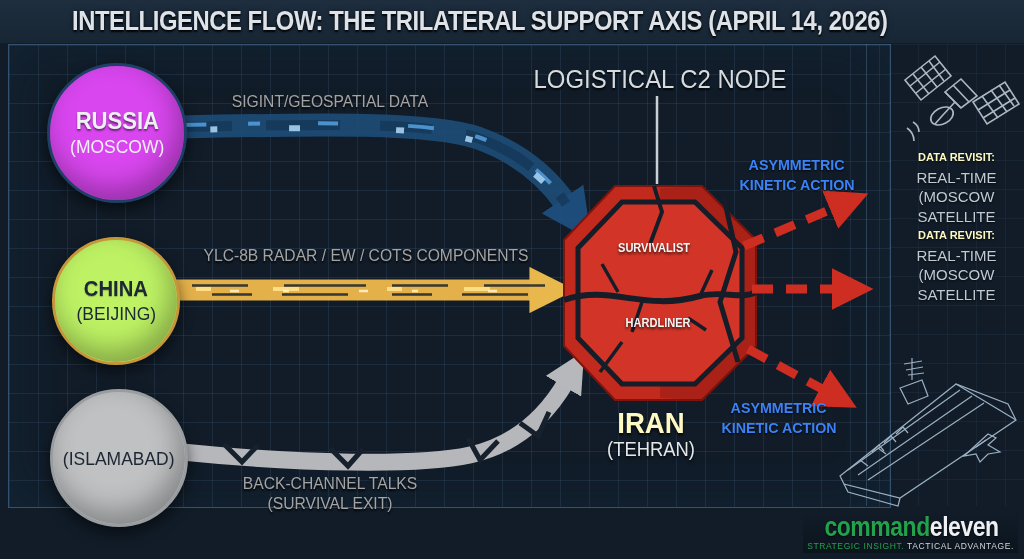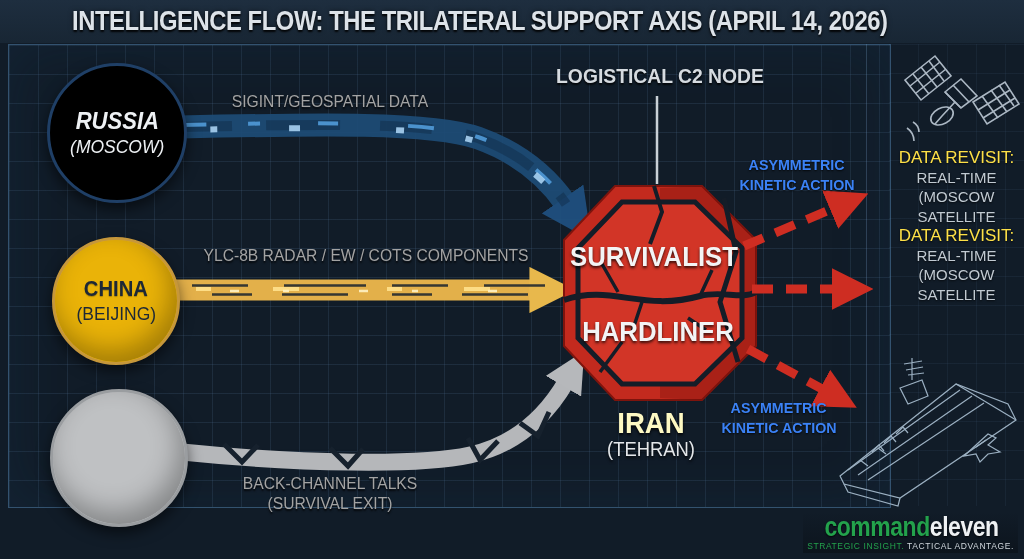--- a/index.html
+++ b/index.html
@@ -25,53 +25,53 @@
     background-image:
       linear-gradient(rgba(104,148,192,.08) 1px, transparent 1px),
       linear-gradient(90deg, rgba(104,148,192,.08) 1px, transparent 1px);
     background-size:29px 29px;}
   .vline-inner{position:absolute;left:866px;top:44px;width:1px;height:462px;
     background:rgba(120,160,200,.28);}
   
   .node-circle{position:absolute;border-radius:50%;display:flex;flex-direction:column;
     align-items:center;justify-content:center;text-align:center;
     box-shadow:0 6px 14px rgba(0,0,0,.55), inset -6px -12px 26px rgba(0,0,0,.30);}
-  .node-russia{left:47px;top:63px;width:134px;height:134px;background:#000000;
-    border:3px solid #1f3f66;color:#eef1f4;font-style:italic;}
-  .node-china{left:52px;top:237px;width:122px;height:122px;background:#eab308;
+  .node-russia{left:47px;top:63px;width:134px;height:134px;background:#d946ef;
+    border:3px solid #1f3f66;color:#eef1f4;}
+  .node-china{left:52px;top:237px;width:122px;height:122px;background:#bef264;
     border:3px solid #c6973a;color:#1d2836;}
   .node-pakistan{left:50px;top:389px;width:132px;height:132px;background:#bfc1c3;
     border:3px solid #9a9da0;color:#1d2733;}
   .node-name{font-weight:bold;font-size:22px;line-height:1.05;
     text-shadow:0 1px 1px rgba(0,0,0,.25);}
   .node-russia .node-name{font-size:24px;text-shadow:0 2px 2px rgba(0,0,0,.5);}
   .node-pakistan .node-name{font-size:21px;max-width:112px;}
   .node-loc{font-size:19px;margin-top:2px;}
   
   .flow-label{position:absolute;transform:translateX(-50%);color:#a3a3a3;
     font-weight:normal;font-size:17px;white-space:nowrap;
     text-shadow:0 2px 2px rgba(0,0,0,.8);}
   .c2-label{position:absolute;transform:translateX(-50%);color:#d6dbe0;
-    font-weight:bold;font-size:21px;white-space:nowrap;
+    font-weight:normal;font-size:26px;white-space:nowrap;
     text-shadow:0 2px 2px rgba(0,0,0,.8);}
   .faction{position:absolute;transform:translateX(-50%);color:#f3f4f5;
-    font-weight:bold;font-size:28px;white-space:nowrap;
+    font-weight:bold;font-size:12px;white-space:nowrap;
     text-shadow:0 2px 3px rgba(0,0,0,.75);}
   .iran-name{position:absolute;transform:translateX(-50%);color:#fef9c3;
     font-weight:bold;font-size:30px;white-space:nowrap;
     text-shadow:0 2px 3px rgba(0,0,0,.85);}
   .iran-loc{position:absolute;transform:translateX(-50%);color:#e4e7ea;
     font-size:20px;white-space:nowrap;text-shadow:0 2px 3px rgba(0,0,0,.85);}
   .alert-label{position:absolute;transform:translateX(-50%);color:#3b82f6;
     font-weight:bold;font-size:15.5px;text-align:center;line-height:1.3;
     white-space:nowrap;text-shadow:0 1px 2px rgba(0,0,0,.8);}
   
   .data-col{position:absolute;left:889px;top:148px;width:135px;text-align:center;
     line-height:19.5px;}
-  .data-head{color:#fde047;font-weight:normal;font-size:17px;
+  .data-head{color:#fef9c3;font-weight:bold;font-size:11px;
     text-shadow:0 1px 2px rgba(0,0,0,.7);}
   .data-line{color:#c1cad2;font-size:15px;text-shadow:0 1px 2px rgba(0,0,0,.7);}
   
   .logo{position:absolute;right:6px;bottom:6px;text-align:right;
     background:linear-gradient(rgba(8,14,20,0), rgba(8,14,20,.55));padding:2px 4px;}
   .brand{font-weight:bold;font-size:27px;letter-spacing:-.5px;line-height:26px;
     text-shadow:0 1px 2px rgba(0,0,0,.8);}
   .brand .g{color:#23a24c;}
   .brand .w{color:#eef1f3;}
   .tagline{font-size:8.5px;font-weight:normal;letter-spacing:.6px;margin-top:1px;}
@@ -178,20 +178,21 @@
 
   <div class="node-circle node-russia">
     <div class="node-name"><span class="cond92">RUSSIA</span></div>
     <div class="node-loc"><span class="cond92">(MOSCOW)</span></div>
   </div>
   <div class="node-circle node-china">
     <div class="node-name"><span class="cond92">CHINA</span></div>
     <div class="node-loc"><span class="cond92">(BEIJING)</span></div>
   </div>
   <div class="node-circle node-pakistan">
+    <div class="node-loc"><span class="cond92">(ISLAMABAD)</span></div>
   </div>
 
   <div class="flow-label" style="left:330px;top:92px;">
     <span class="cond92">SIGINT/GEOSPATIAL DATA</span>
   </div>
   <div class="flow-label" style="left:366px;top:246px;">
     <span class="cond92">YLC-8B RADAR / EW / COTS COMPONENTS</span>
   </div>
   <div class="flow-label" style="left:330px;top:474px;">
     <span class="cond92">BACK-CHANNEL TALKS</span>

